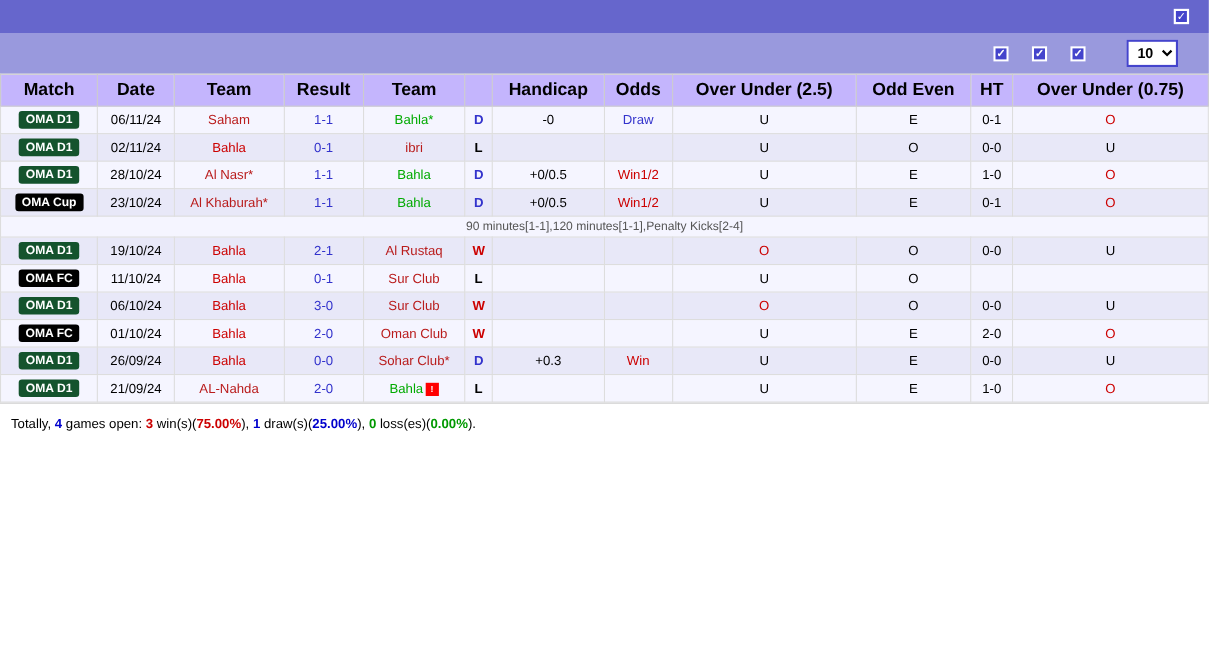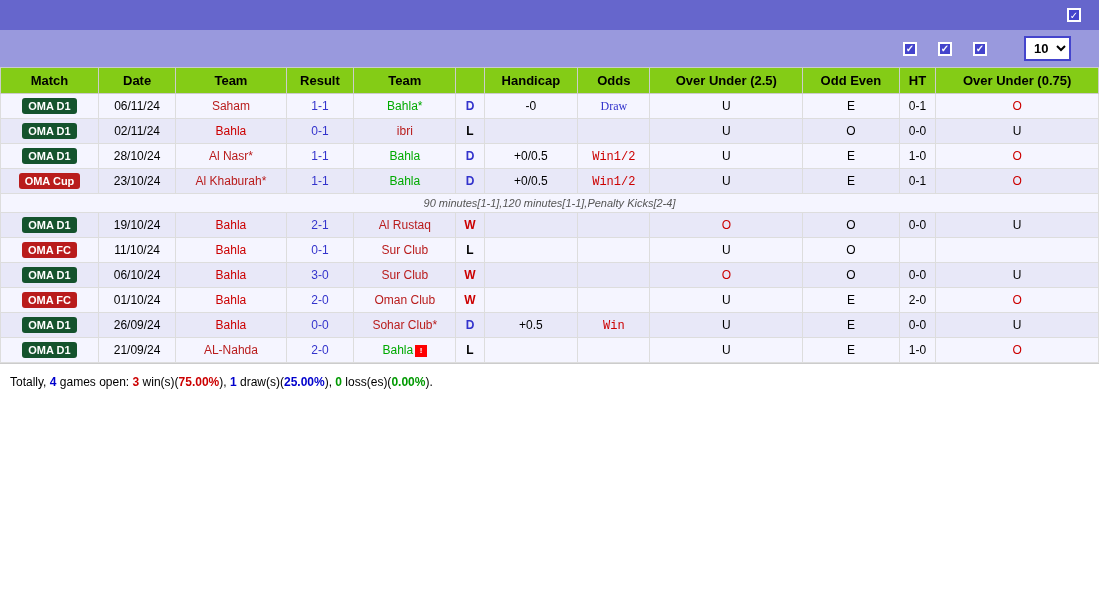--- a/index.html
+++ b/index.html
@@ -42,25 +42,25 @@
       font-size: 13px;
       font-weight: bold;
     }
     .games-label { color: white; font-size: 13px; font-weight: bold; }
 
     table {
       width: 100%;
       border-collapse: collapse;
     }
     th {
-      background: #84cc16;
+      background: #c4b5fd;
       color: #000;
       padding: 5px 4px;
       text-align: center;
-      font-size: 13px;
+      font-size: 16px;
       border: 1px solid #ccc;
       vertical-align: middle;
     }
     td {
       padding: 4px 4px;
       text-align: center;
       border: 1px solid #ddd;
       font-size: 12px;
       vertical-align: middle;
     }
@@ -70,45 +70,44 @@
     .badge {
       display: inline-block;
       padding: 2px 6px;
       border-radius: 3px;
       color: white;
       font-size: 11px;
       font-weight: bold;
       white-space: nowrap;
     }
     .badge-omad1 { background: #14532d; }
-    .badge-omacup { background: #b91c1c; }
+    .badge-omacup { background: #000000; }
 
     .result-link { color: #3333cc; font-weight: normal; text-decoration: none; }
     .team-home { color: #cc0000; }
     .team-away { color: #00aa00; }
     .team-normal { color: #b91c1c; }
 
-    .odds-draw { color: #3333cc; font-family: Liberation Serif, serif; }
-    .odds-win12 { color: #cc0000; font-family: Liberation Mono, monospace; }
+    .odds-draw { color: #3333cc; }
+    .odds-win12 { color: #cc0000; }
 
     .result-W { color: #cc0000; font-weight: bold; }
     .result-L { color: #000; font-weight: bold; }
     .result-D { color: #3333cc; font-weight: bold; }
 
     .ou-u { color: #000; }
     .ou-o { color: #cc0000; }
 
     .note-row td {
       background: #f0f0ff;
       color: #555;
       font-size: 11px;
       text-align: center;
       padding: 3px;
       border: 1px solid #ddd;
-      font-style: italic;
     }
 
     .summary-section {
       padding: 8px 10px;
       font-size: 12px;
       line-height: 1.8;
       border-top: 1px solid #ccc;
       background: #fff;
     }
     .stat-red { color: #cc0000; font-weight: bold; }
@@ -305,21 +304,21 @@
         <td>2-0</td>
         <td><span class="ou-o">O</span></td>
       </tr>
       <tr>
         <td><span class="badge badge-omad1">OMA D1</span></td>
         <td>26/09/24</td>
         <td><span class="team-home">Bahla</span></td>
         <td><a class="result-link">0-0</a></td>
         <td><span class="team-normal">Sohar Club*</span></td>
         <td><span class="result-D">D</span></td>
-        <td>+0.5</td>
+        <td>+0.3</td>
         <td><span class="odds-win12">Win</span></td>
         <td><span class="ou-u">U</span></td>
         <td>E</td>
         <td>0-0</td>
         <td><span class="ou-u">U</span></td>
       </tr>
       <tr>
         <td><span class="badge badge-omad1">OMA D1</span></td>
         <td>21/09/24</td>
         <td><span class="team-normal">AL-Nahda</span></td>

